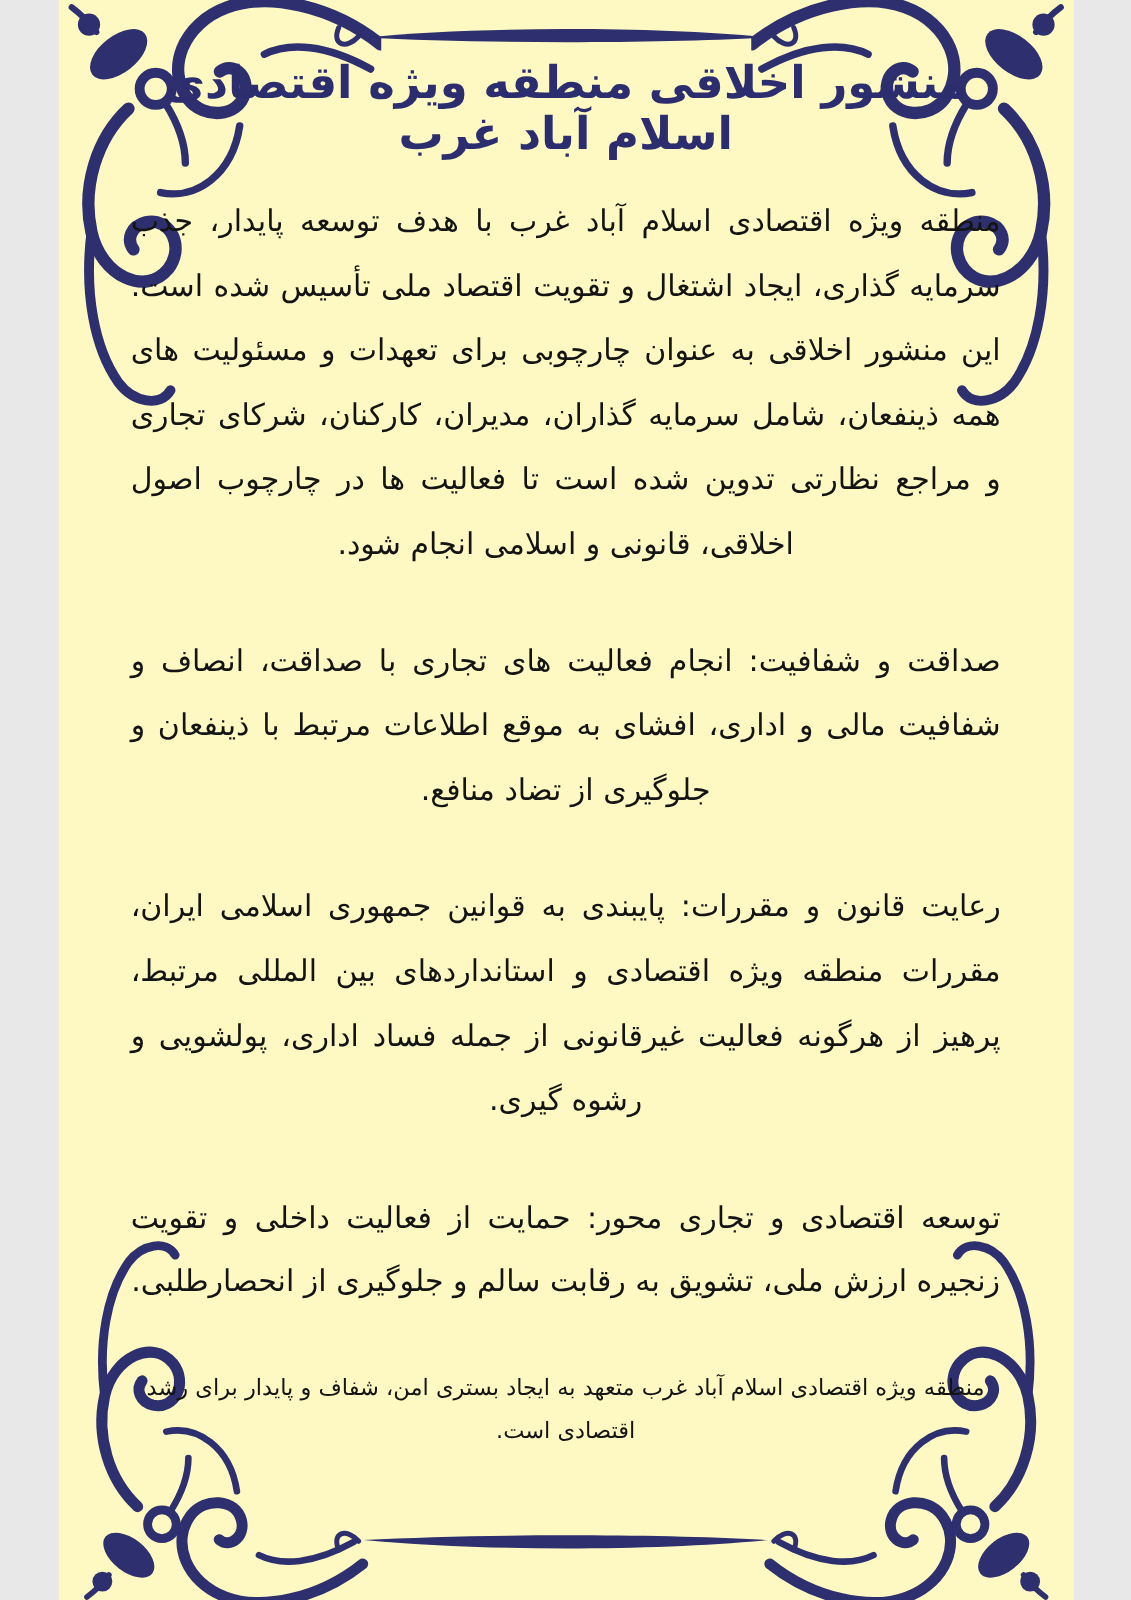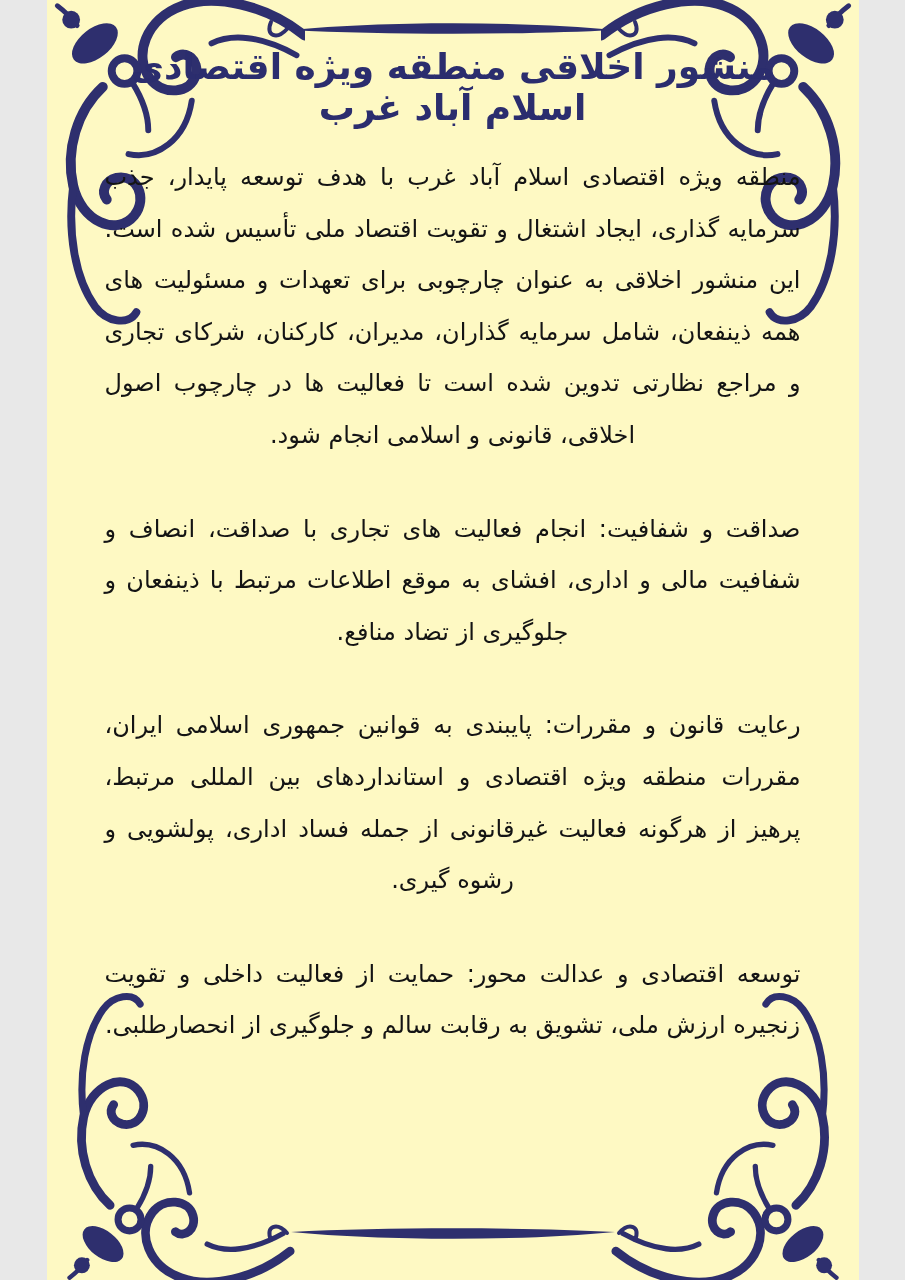--- a/index.html
+++ b/index.html
@@ -127,18 +127,19 @@
     <h1 class="title">منشور اخلاقی منطقه ویژه اقتصادی اسلام آباد غرب</h1>
 
     <p class="para">منطقه ویژه اقتصادی اسلام آباد غرب با هدف توسعه پایدار، جذب سرمایه گذاری، ایجاد اشتغال و تقویت اقتصاد ملی تأسیس شده است. این منشور اخلاقی به عنوان چارچوبی برای تعهدات و مسئولیت های همه ذینفعان، شامل سرمایه گذاران، مدیران، کارکنان، شرکای تجاری و مراجع نظارتی تدوین شده است تا فعالیت ها در چارچوب اصول اخلاقی، قانونی و اسلامی انجام شود.</p>
 
     <p class="para"><span class="heading">صداقت و شفافیت:</span> <span>انجام فعالیت های تجاری با صداقت، انصاف و شفافیت مالی و اداری، افشای به موقع اطلاعات مرتبط با ذینفعان و جلوگیری از تضاد منافع.</span></p>
 
     <p class="para"><span class="heading">رعایت قانون و مقررات:</span> <span>پایبندی به قوانین جمهوری اسلامی ایران، مقررات منطقه ویژه اقتصادی و استانداردهای بین المللی مرتبط، پرهیز از هرگونه فعالیت غیرقانونی از جمله فساد اداری، پولشویی و رشوه گیری.</span></p>
 
 
 
-    <p class="para"><span class="heading">توسعه اقتصادی و عدالت محور:</span> <span>حمایت از فعالیت داخلی و تقویت زنجیره ارزش ملی، تشویق به رقابت سالم و جلوگیری از انحصارطلبی.</span></p>
+    <p class="para"><span class="heading">توسعه اقتصادی و تجاری محور:</span> <span>حمایت از فعالیت داخلی و تقویت زنجیره ارزش ملی، تشویق به رقابت سالم و جلوگیری از انحصارطلبی.</span></p>
 
 
+    <p class="closing">منطقه ویژه اقتصادی اسلام آباد غرب متعهد به ایجاد بستری امن، شفاف و پایدار برای رشد اقتصادی است.</p>
 
   </div>
 </div>
 
 </body></html>

